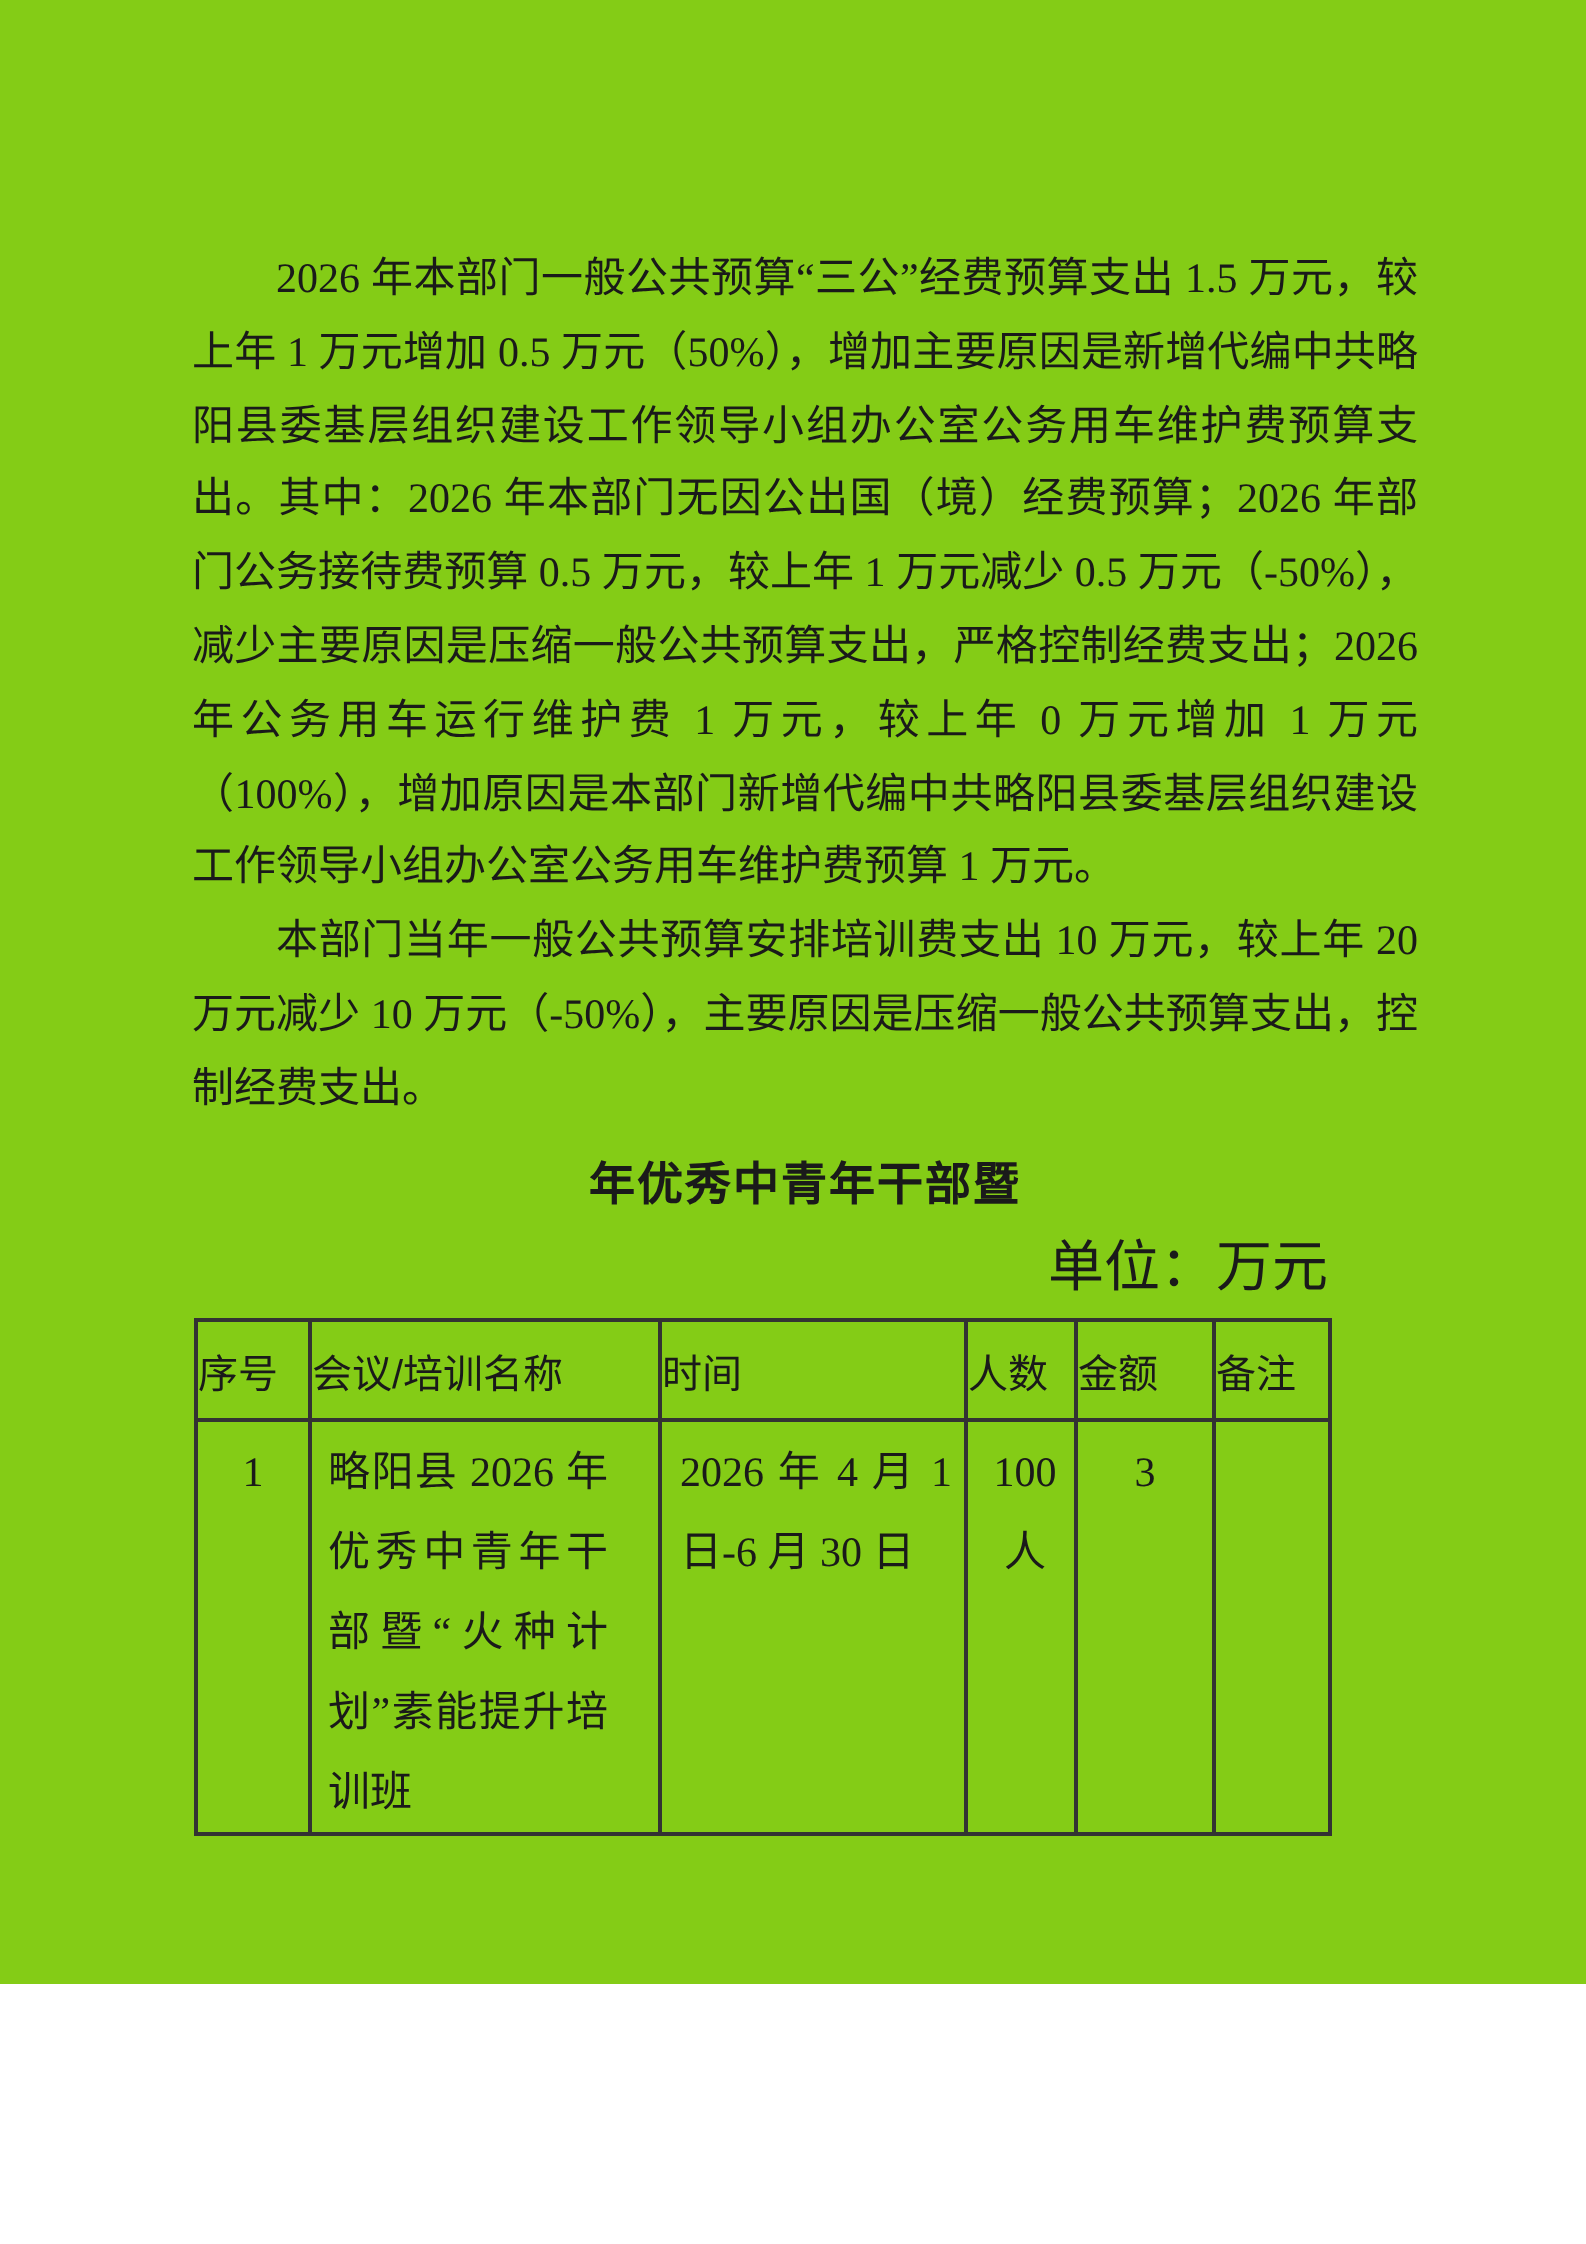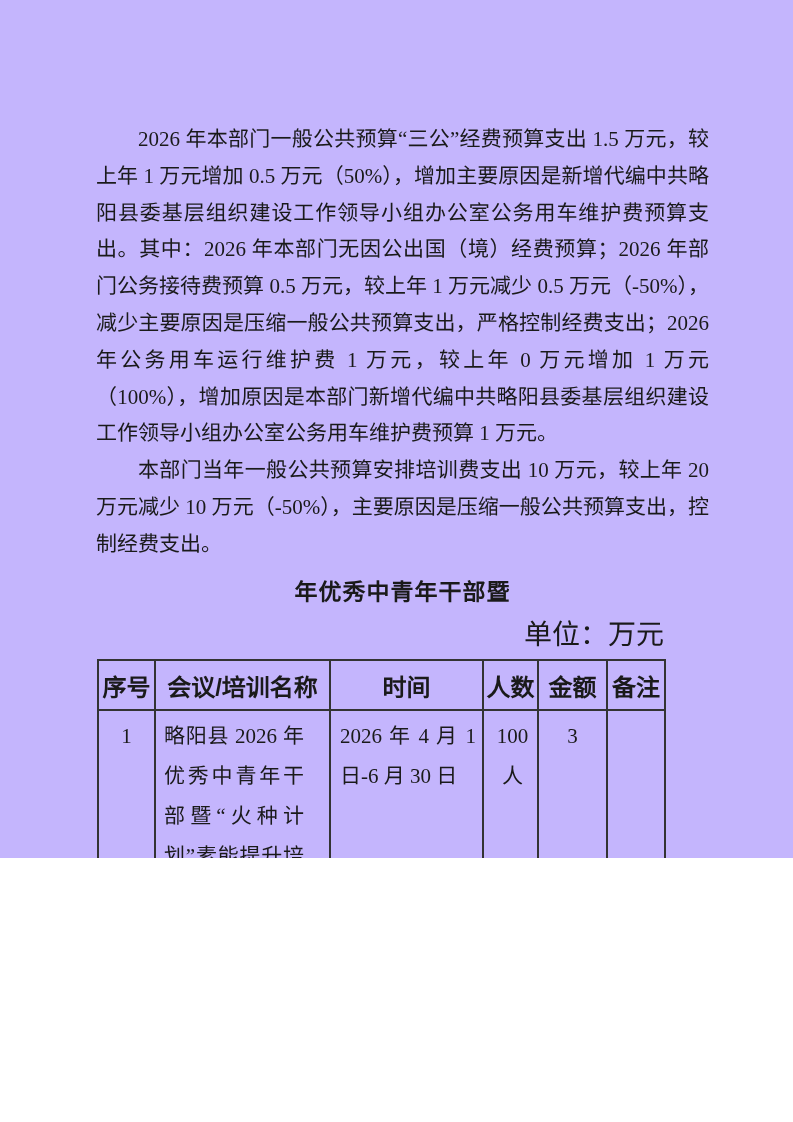--- a/index.html
+++ b/index.html
@@ -1,21 +1,21 @@
 <!DOCTYPE html>
 <html lang="zh-CN"><head>
 <meta charset="utf-8">
 <style>
   * { margin: 0; padding: 0; box-sizing: border-box; }
   html, body { background: #ffffff; }
   .page {
     position: relative;
     width: 793px;
-    height: 858px;
-    background: #c4b5fd;
+    height: 992px;
+    background: #84cc16;
     color: #1a1a1a;
     overflow: hidden;
     font-family: "Liberation Serif", "DejaVu Serif", serif;
   }
   .content {
     position: absolute;
     left: 96px;
     top: 121px;
     width: 613px;
   }
@@ -52,23 +52,23 @@
     border-collapse: collapse;
     table-layout: fixed;
     width: 569px;
   }
   table.detail th, table.detail td {
     border: 2px solid #333333;
   }
   table.detail th {
     height: 50px;
     font-family: "Liberation Sans", "DejaVu Sans", sans-serif;
-    font-weight: 700;
-    font-size: 24px;
-    text-align: center;
+    font-weight: 400;
+    font-size: 20px;
+    text-align: left;
     vertical-align: middle;
   }
   table.detail td {
     height: 160px;
     vertical-align: top;
     font-size: 21px;
     line-height: 40px;
     font-family: "Liberation Serif", "DejaVu Serif", serif;
   }
   td.c-seq    { text-align: center; padding-top: 5px; }

